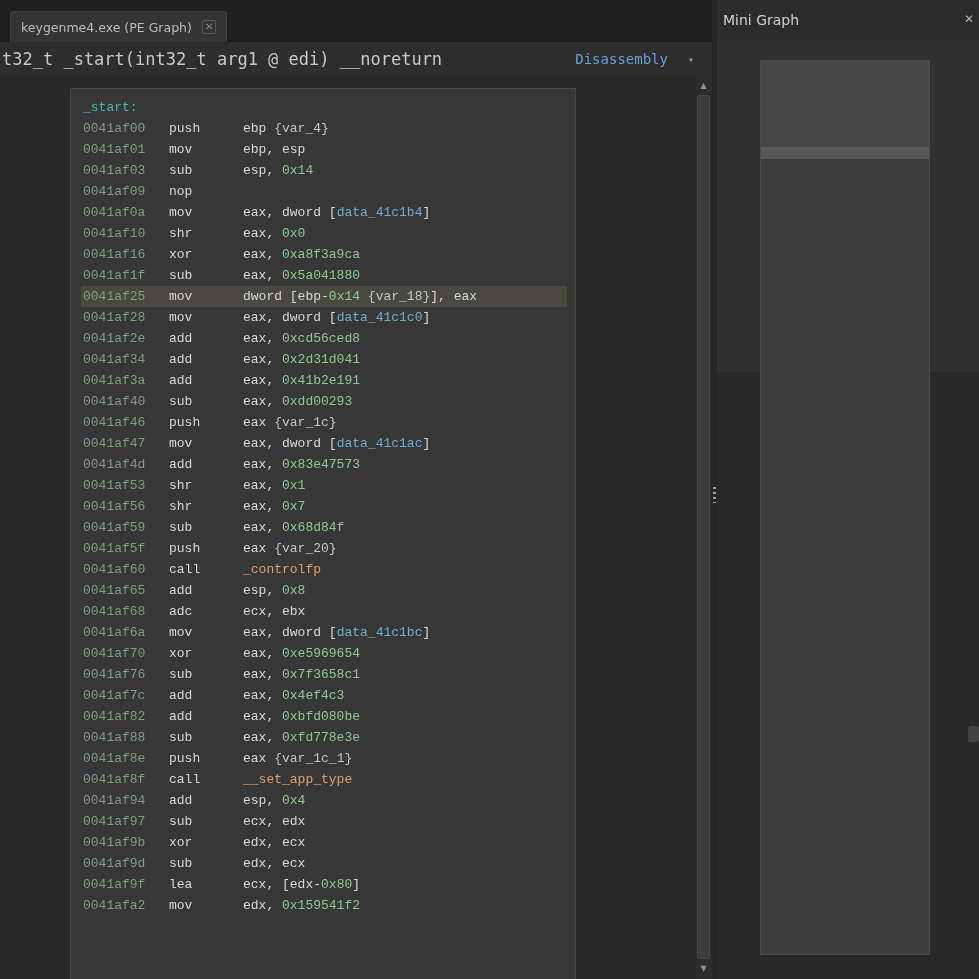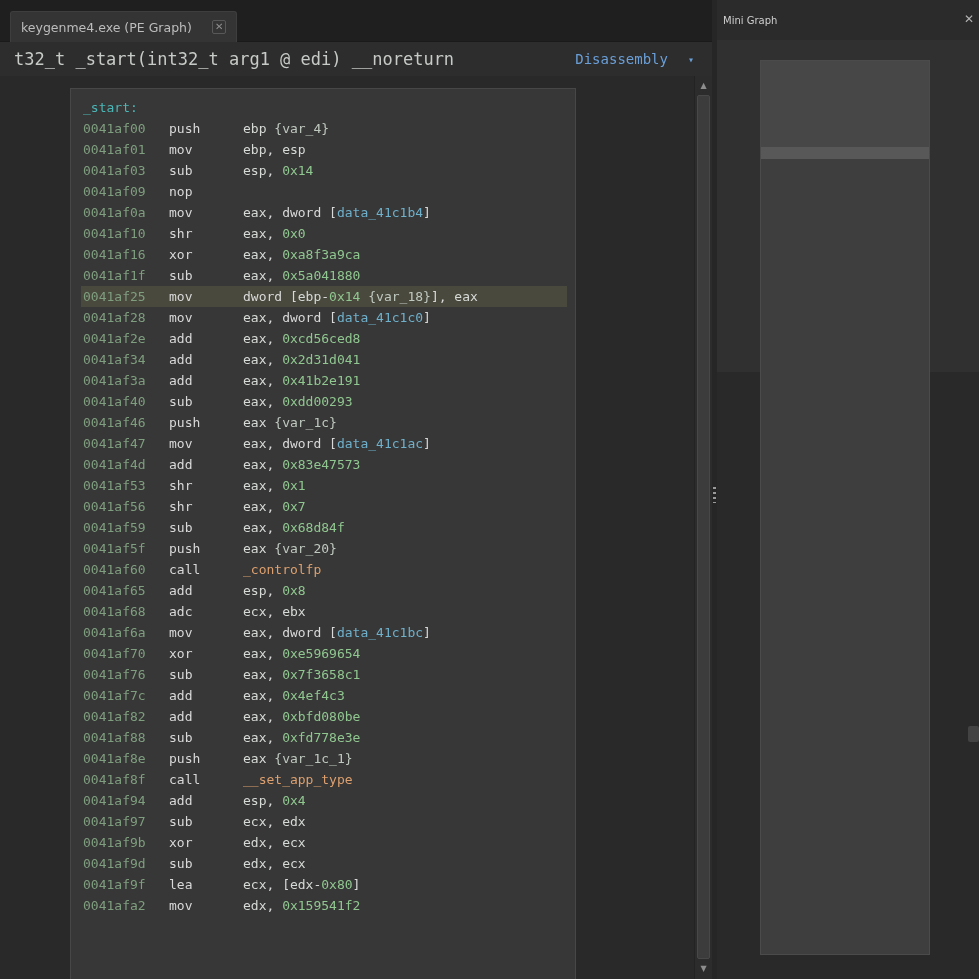--- a/index.html
+++ b/index.html
@@ -5,42 +5,42 @@
   * { margin:0; padding:0; box-sizing:border-box; }
   html,body { width:979px; height:979px; overflow:hidden; background:#292929;
     font-family:"DejaVu Sans","Liberation Sans",sans-serif; }
 
   .left-pane { position:absolute; left:0; top:0; width:712px; height:979px; }
 
   .tabbar { position:absolute; left:0; top:0; width:712px; height:42px;
     background:var(--bg_tabbar); border-bottom:1px solid #1a1a1a; }
   .tab { position:absolute; left:10px; top:11px; height:31px; background:var(--bg_tab);
     border:1px solid #3e3e3e; border-bottom:none; border-radius:3px 3px 0 0;
-    display:flex; align-items:center; padding:0 10px; gap:20px;
+    display:flex; align-items:center; padding:0 10px; gap:10px;
     color:var(--tab_text); font-size:12.5px; }
   .tab-close { color:#909090; font-size:10px; line-height:12px;
     border:1px solid #585858; border-radius:2px; padding:0 2px; }
 
   .func-header { position:absolute; left:0; top:42px; width:712px; height:34px;
     background:var(--bg_header); display:flex; align-items:center;
     font-family:"DejaVu Sans Mono","Liberation Mono",monospace; }
-  .sig { flex:1; padding-left:14px; white-space:pre; overflow:hidden;
+  .sig { flex:1; padding-left:2px; white-space:pre; overflow:hidden;
     font-size:17px; color:#c7cbc7; }
   .viewmode { display:flex; align-items:center; gap:20px; padding-right:18px;
     font-size:14px; color:var(--accent); cursor:pointer; }
   .viewmode .arr { font-size:10px; }
 
   .graph-area { position:absolute; left:0; top:76px; width:694px; height:903px;
     background:var(--bg_main); overflow:hidden; }
   .node { position:absolute; left:70px; top:12px; width:506px; height:1100px;
     background:var(--bg_node); border:1px solid var(--node_border);
     font-family:"DejaVu Sans Mono","Liberation Mono",monospace; font-size:13px;
     padding-top:8px; }
   .lrow, .drow { height:21px; line-height:21px; white-space:pre;
-    margin:0 8px 0 10px; padding-left:2px; }
+    margin:0 8px 0 10px; padding-left:2px;font-family:Liberation Mono, monospace; }
   .lrow { color:var(--label); }
   .drow.hl { background:var(--highlight); }
   .addr { display:inline-block; width:86px; color:var(--addr); }
   .mn   { display:inline-block; width:74px; color:var(--text); }
   .tk-r { color:var(--reg);text-align:right; }  .tk-n { color:var(--num); }
   .tk-d { color:var(--dsym); } .tk-c { color:var(--csym); }
   .tk-v { color:var(--svar); } .tk-p { color:var(--text); }
 
   .vscroll { position:absolute; left:694px; top:76px; width:18px; height:903px;
     background:#2c2c2c; border-left:1px solid #232323; }
@@ -51,21 +51,21 @@
     background:#3c3c3c; border:1px solid #484848; border-radius:2px; }
 
   .splitter { position:absolute; left:712px; top:0; width:5px; height:979px;
     background:#262626; }
   .grip { position:absolute; left:1px; top:487px; width:3px; height:16px;
     background:repeating-linear-gradient(#9a9a9a 0 2px, transparent 2px 5px); }
 
   .right-pane { position:absolute; left:717px; top:0; width:262px; height:979px;
     background:var(--bg_main); }
   .mini-header { position:absolute; left:0; top:0; width:262px; height:40px;
-    background:#2b2b2b; color:#cfcfcf; font-size:10px;
+    background:#2b2b2b; color:#cfcfcf; font-size:14px;
     display:flex; align-items:center; padding-left:6px; }
   .mini-close { position:absolute; right:5px; top:12px; color:#b3b3b3;
     font-size:12px; cursor:pointer; }
   .mini-area { position:absolute; left:0; top:40px; width:262px; height:939px;
     background:var(--bg_main); }
   .mini-viewport { position:absolute; left:0; top:0; width:262px; height:332px;
     background:rgba(255,255,255,0.035); }
   .mini-node { position:absolute; left:43px; top:20px; width:170px; height:895px;
     background:#3e3e3e; border:1px solid #4b4b4b; }
   .mini-node-top { position:absolute; left:0; top:0; width:168px; height:86px;

